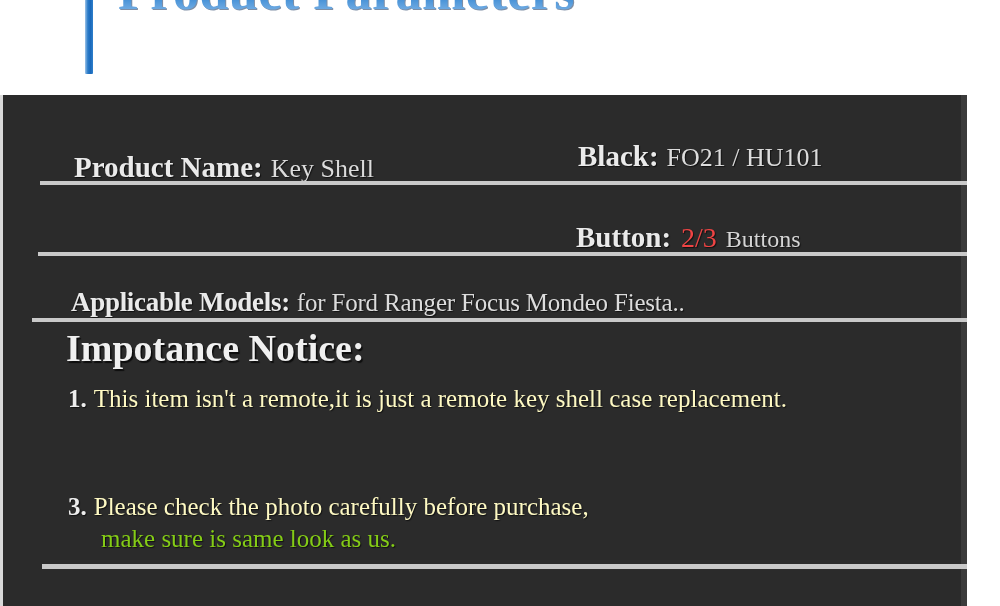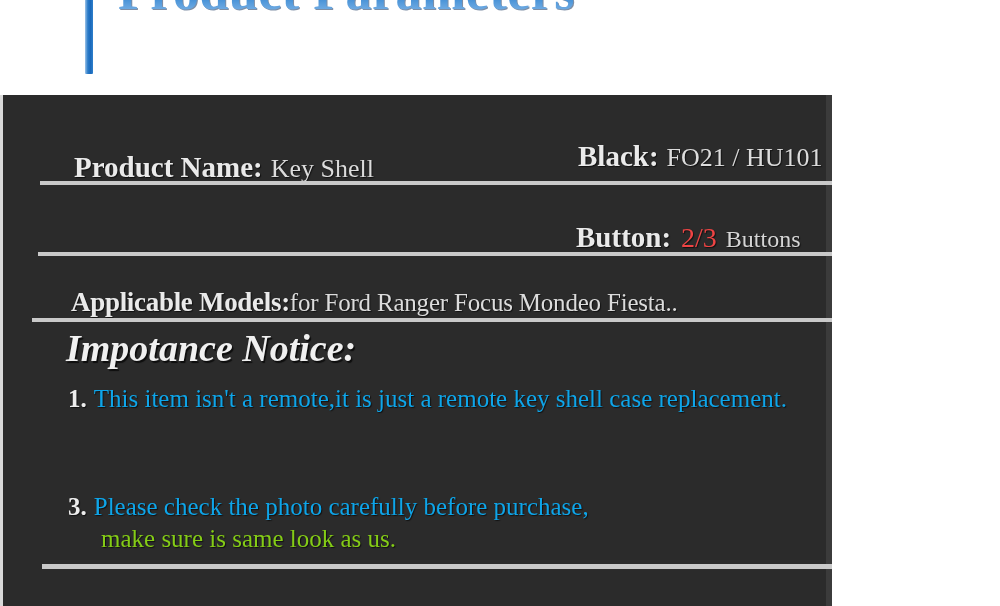--- a/index.html
+++ b/index.html
@@ -64,21 +64,21 @@
     text-shadow: 0 0 0 rgba(0,0,0,0);
     filter: drop-shadow(1.5px 1.5px 0px rgba(20,50,90,0.55));
     white-space: nowrap;
   }
 
   
   .panel {
     position: absolute;
     left: 0;
     top: 95px;
-    width: 832px;
+    width: 967px;
     height: 511px;
     background: #2b2b2b;
     overflow: hidden;
   }
   .panel-edge-left {
     position: absolute;
     left: 0;
     top: 0;
     width: 3px;
     height: 511px;
@@ -138,20 +138,21 @@
     font-weight: bold;
     font-size: 27px;
     color: #eaeaea;
     letter-spacing: -0.3px;
     text-shadow: 1px 1px 1px rgba(0,0,0,0.65);
   }
   .models-value {
     font-weight: normal;
     font-size: 25px;
     color: #dcdcdc;
+    margin-left: 7px;
     letter-spacing: -0.2px;
     text-shadow: 1px 1px 1px rgba(0,0,0,0.6);
   }
 
   .divider {
     position: absolute;
     height: 4px;
     background: #c9c9c9;
   }
   #divider-1 { left: 40px; top: 86px;  width: 932px; }
@@ -162,37 +163,36 @@
   
   .notice-heading {
     position: absolute;
     left: 66px;
     top: 231px;
     font-weight: bold;
     font-size: 38px;
     color: #f0f0f0;
     white-space: nowrap;
     text-shadow: 1.5px 1.5px 1px rgba(0,0,0,0.7);
-    font-style: italic;
   }
   .notice-item {
     position: absolute;
     white-space: nowrap;
     color: #e0e0e0;
   }
   .notice-num {
     font-weight: bold;
     font-size: 25px;
     color: #ededed;
     text-shadow: 1px 1px 1px rgba(0,0,0,0.6);
   }
   .notice-text {
     font-weight: normal;
     font-size: 25px;
-    color: #0ea5e9;
+    color: #fef9c3;
     text-shadow: 1px 1px 1px rgba(0,0,0,0.6);
   }
   .notice-text.gap { margin-left: 7px; }
   .notice-line2 {
     position: absolute;
     left: 101px;
     top: 430px;
     font-weight: normal;
     font-size: 25px;
     color: #84cc16;

